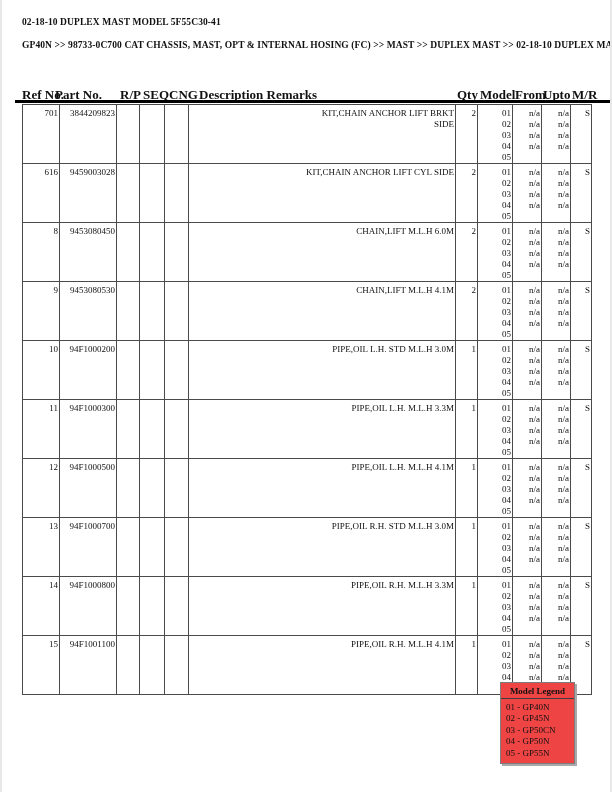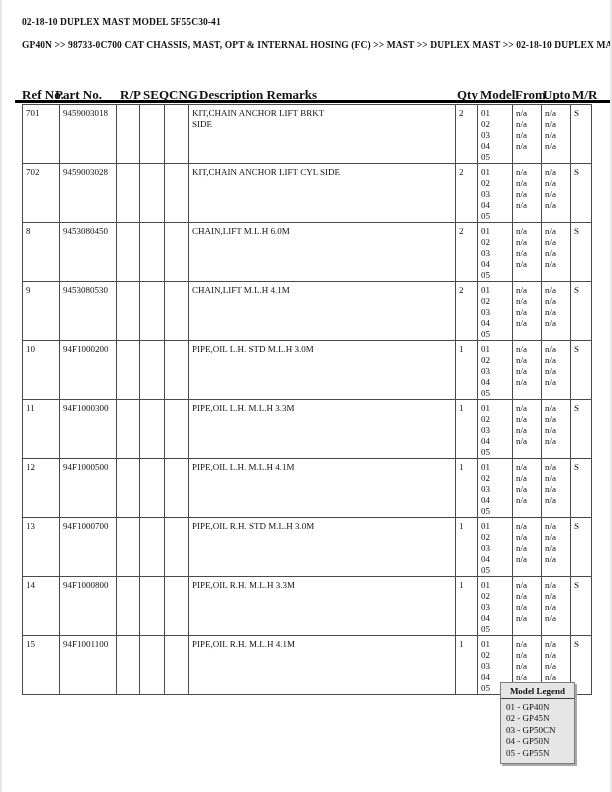--- a/index.html
+++ b/index.html
@@ -34,30 +34,30 @@
     position:absolute;left:20px;top:104px;
     border-collapse:collapse;table-layout:fixed;width:570px;
   }
   table.parts td{
     border:1px solid #4a4a4a;
     vertical-align:top;
     padding:3px 1px 0 3px;
     font-size:9px;line-height:11px;
     overflow:hidden;
   }
-  table.parts tr{height:57px;}
+  table.parts tr{height:57px;text-align:right;}
   td.c-ref{padding-left:7px}
   td.c-part{padding-left:13px}
   td.c-desc{padding-left:13px}
   td.c-qty{padding-left:4px}
   td.c-model,td.c-from,td.c-upto,td.c-mr{padding-left:3px}
   .ln{white-space:nowrap;}
   .legend{
     position:absolute;left:498px;top:682px;width:73px;
-    background:#e5e5e5;
+    background:#ef4444;
     border:1px solid #7d7d7d;
     box-shadow:2px 2px 0 #a9a9a9;
   }
   .legend-title{
     font-size:9px;font-weight:bold;text-align:center;
     padding:3px 2px 2px 2px;
     border-bottom:1px solid #3d3d3d;
     white-space:nowrap;
   }
   .legend-items{padding:3px 10px 4px 5px;}
@@ -103,21 +103,21 @@
         <col style="width:29px">
       <col style="width:29px">
         <col style="width:21px">
     </colgroup>
     <tbody>
         <tr>
           <td class="c-ref">
             <div class="ln">701</div>
           </td>
           <td class="c-part">
-            <div class="ln">9459003018</div>
+            <div class="ln">3844209823</div>
           </td>
           <td class="c-rp">
             <div class="ln"></div>
           </td>
           <td class="c-seq">
             <div class="ln"></div>
           </td>
           <td class="c-cng">
             <div class="ln"></div>
           </td>
@@ -146,21 +146,21 @@
             <div class="ln">n/a</div>
             <div class="ln">n/a</div>
             <div class="ln">n/a</div>
           </td>
           <td class="c-mr">
             <div class="ln">S</div>
           </td>
         </tr>
         <tr>
           <td class="c-ref">
-            <div class="ln">702</div>
+            <div class="ln">616</div>
           </td>
           <td class="c-part">
             <div class="ln">9459003028</div>
           </td>
           <td class="c-rp">
             <div class="ln"></div>
           </td>
           <td class="c-seq">
             <div class="ln"></div>
           </td>

